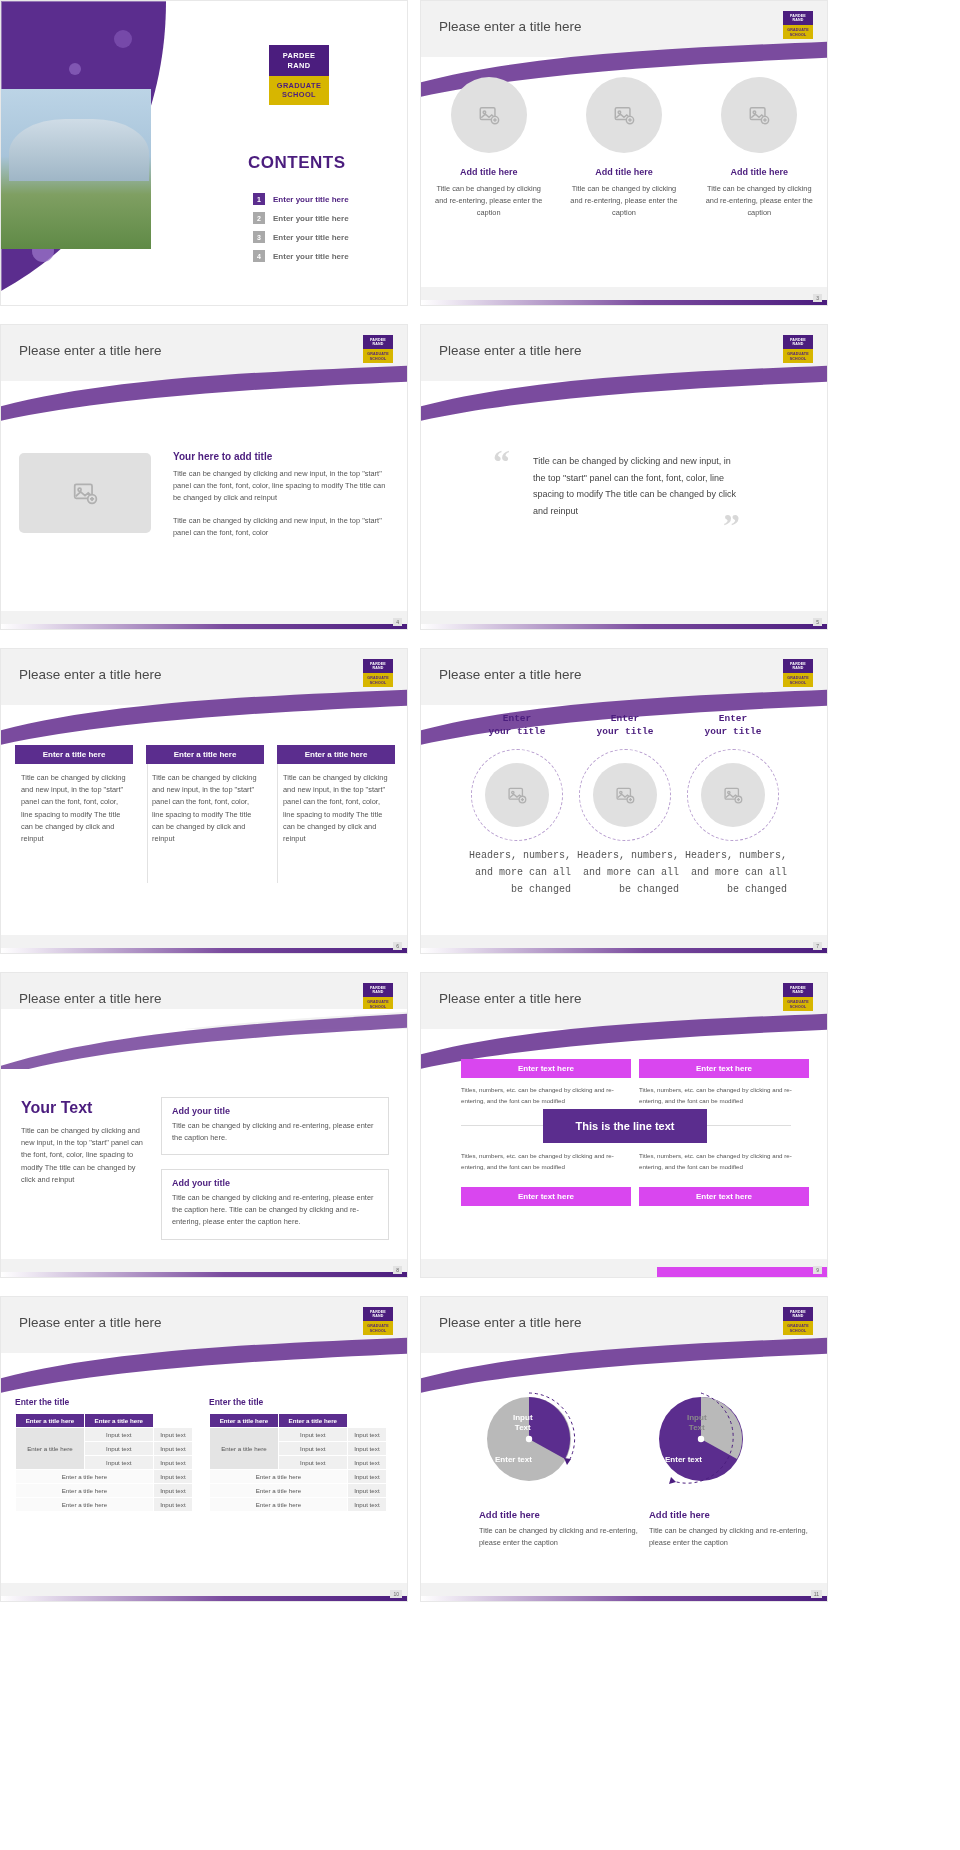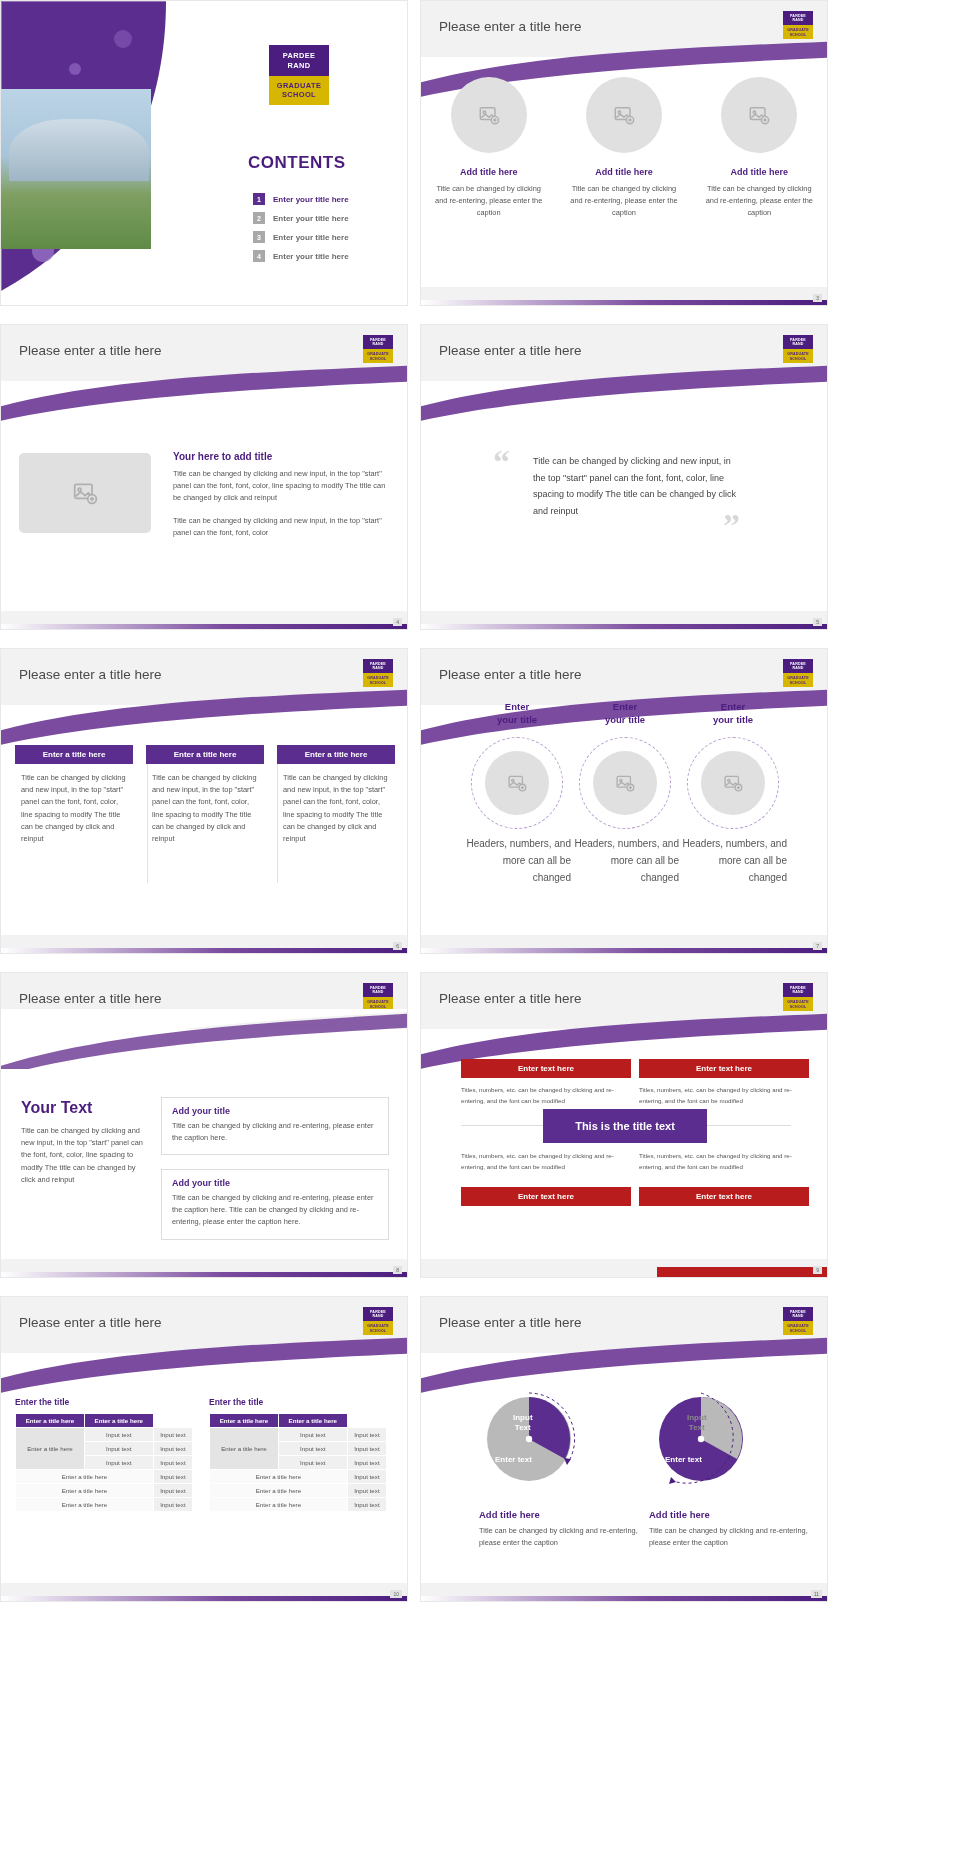--- a/index.html
+++ b/index.html
@@ -154,41 +154,41 @@
   .col3 { position: absolute; left: 14px; top: 96px; width: 380px; display: flex; justify-content: space-between; }
   .col3 .c { width: 118px; }
   .col3 .hdr {
     background: #5b2d8e; color: #fff; font-size: 8px; font-weight: bold;
     text-align: center; padding: 5px 0; margin-bottom: 8px;
   }
   .col3 .c .body-txt { padding: 0 6px; }
   .divider { position: absolute; top: 100px; width: 1px; height: 134px; background: #e2e2e2; }
 
   
-  .s7 .col { position: absolute; top: 52px; width: 108px; text-align: center; }
+  .s7 .col { position: absolute; top: 64px; width: 108px; text-align: center; font-family: Liberation Mono, monospace; }
   .s7 .ttl { font-size: 9.5px; font-weight: bold; color: #4b1d7e; line-height: 1.35; margin-bottom: 10px; }
   .s7 .dash {
     width: 92px; height: 92px; border-radius: 50%; border: 1px dashed #b9a0d0;
     margin: 0 auto; display: flex; align-items: center; justify-content: center;
   }
   .s7 .inner { width: 64px; height: 64px; border-radius: 50%; }
   .s7 .cap { font-size: 10px; color: #555; line-height: 1.7; margin-top: 6px; text-align: right; }
 
   
   .s8 h2 { position: absolute; left: 20px; top: 126px; font-size: 16px; color: #4b1d7e; font-weight: bold; }
   .s8 .lead { position: absolute; left: 20px; top: 152px; width: 126px; }
   .s8 .card {
     position: absolute; left: 160px; width: 228px; border: 1px solid #ddd; background: #fff;
   }
   .s8 .card .ch { font-size: 9px; font-weight: bold; color: #4b1d7e; padding: 8px 10px 4px; }
   .s8 .card .cb { padding: 0 10px 10px; }
 
   
   .s9 .bar {
-    position: absolute; width: 170px; background: #b91c1c; color: #fff;
+    position: absolute; width: 170px; background: #d946ef; color: #fff;
     font-size: 8px; font-weight: bold; text-align: center; padding: 5px 0;
   }
   .s9 .cell { position: absolute; width: 170px; font-size: 6.2px; line-height: 1.7; color: #555; }
   .s9 .center {
     position: absolute; left: 122px; top: 136px; width: 164px; height: 34px;
     background: #5b2d8e; color: #fff; display: flex; align-items: center; justify-content: center;
     font-size: 11px; font-weight: bold;
   }
   .s9 .hline { position: absolute; left: 40px; top: 152px; width: 330px; height: 1px; background: #ddd; }
 
@@ -585,21 +585,21 @@
     <div class="cell" style="left:218px; top:112px">Titles, numbers, etc. can be changed by clicking and re-entering, and the font can be modified</div>
 
     <div class="hline"></div>
 
     <div class="cell" style="left:40px; top:178px">Titles, numbers, etc. can be changed by clicking and re-entering, and the font can be modified</div>
     <div class="cell" style="left:218px; top:178px">Titles, numbers, etc. can be changed by clicking and re-entering, and the font can be modified</div>
 
     <div class="bar" style="left:40px; top:214px">Enter text here</div>
     <div class="bar" style="left:218px; top:214px">Enter text here</div>
 
-    <div class="center">This is the title text</div>
+    <div class="center">This is the line text</div>
 
     <div class="footer-band">
       <div class="bar"></div>
       <div class="pagenum">9</div>
     </div>
   </div>
 
   <div class="slide s10">
     <div class="slide-header">
       <div class="slide-title">Please enter a title here</div>

